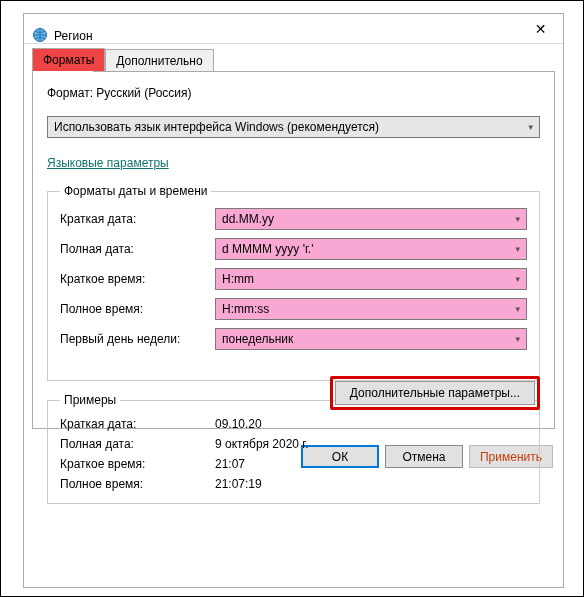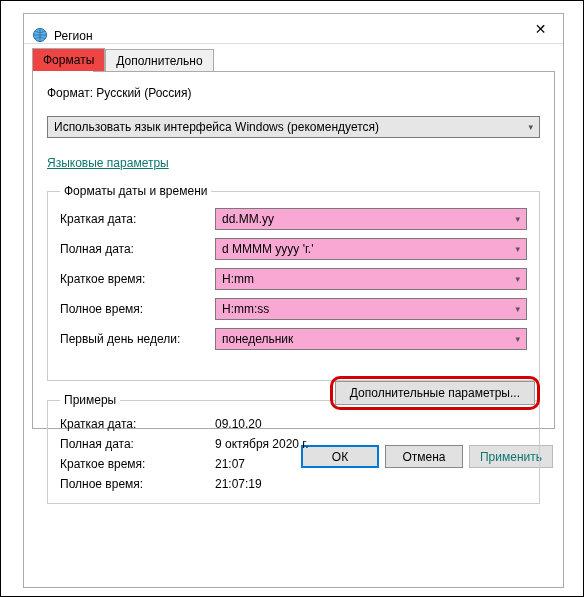--- a/index.html
+++ b/index.html
@@ -118,21 +118,21 @@
   }
   .ex-row:last-child { margin-bottom: 0; }
   .ex-label { width: 155px; }
   .advanced-btn-wrap {
     position: absolute;
     right: 14px;
     bottom: 18px;
   }
   .advanced-btn {
     border: 3px solid #d40000;
-    border-radius: 10px;
+    border-radius: 2px;
     padding: 2px;
     background: transparent;
   }
   .advanced-btn-inner {
     border: 1px solid #999;
     background: #e1e1e1;
     padding: 4px 14px;
     font-size: 12px;
   }
   .dialog-buttons {
@@ -147,21 +147,21 @@
     height: 23px;
     border: 1px solid #888;
     background: #e1e1e1;
     font-size: 12px;
     display: flex;
     align-items: center;
     justify-content: center;
     padding: 0 10px;
   }
   .btn.default { border: 1px solid #0078d7; box-shadow: inset 0 0 0 1px #0078d7; }
-  .btn.disabled { color: #0f766e; border-color: #bbb; }
+  .btn.disabled { color: #c2410c; border-color: #bbb; }
 </style>
 </head>
 <body>
 
 <div class="outer-border">
   <div class="dialog">
     <div class="titlebar">
       <span class="titlebar-icon">
         <svg viewBox="0 0 16 16">
             <circle cx="8" cy="8" r="6.5" fill="#5bb0e8" stroke="#2a6aa1"></circle>

